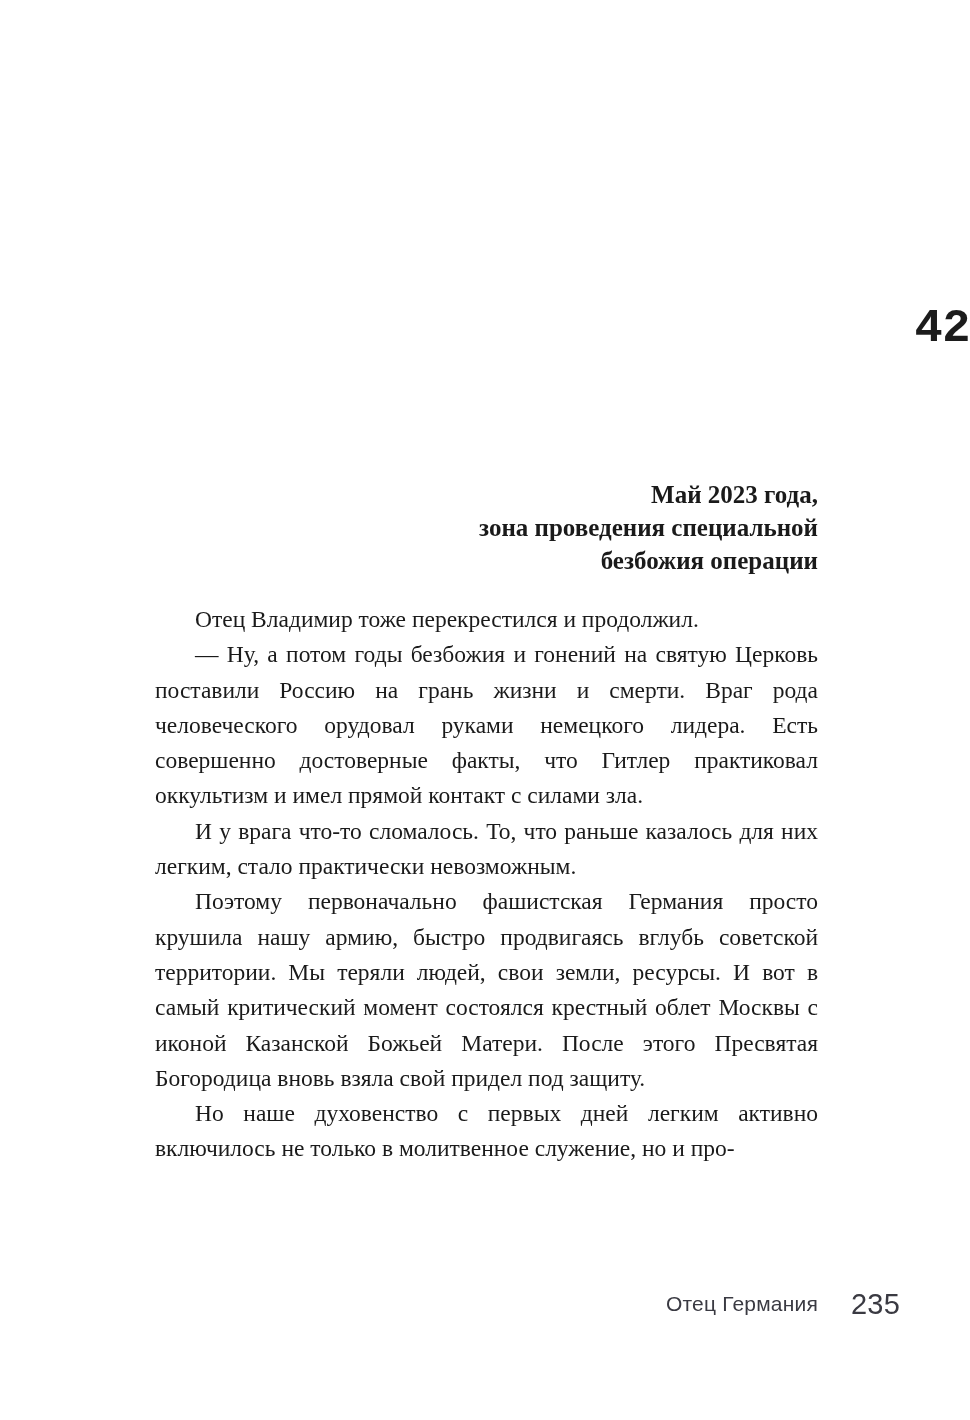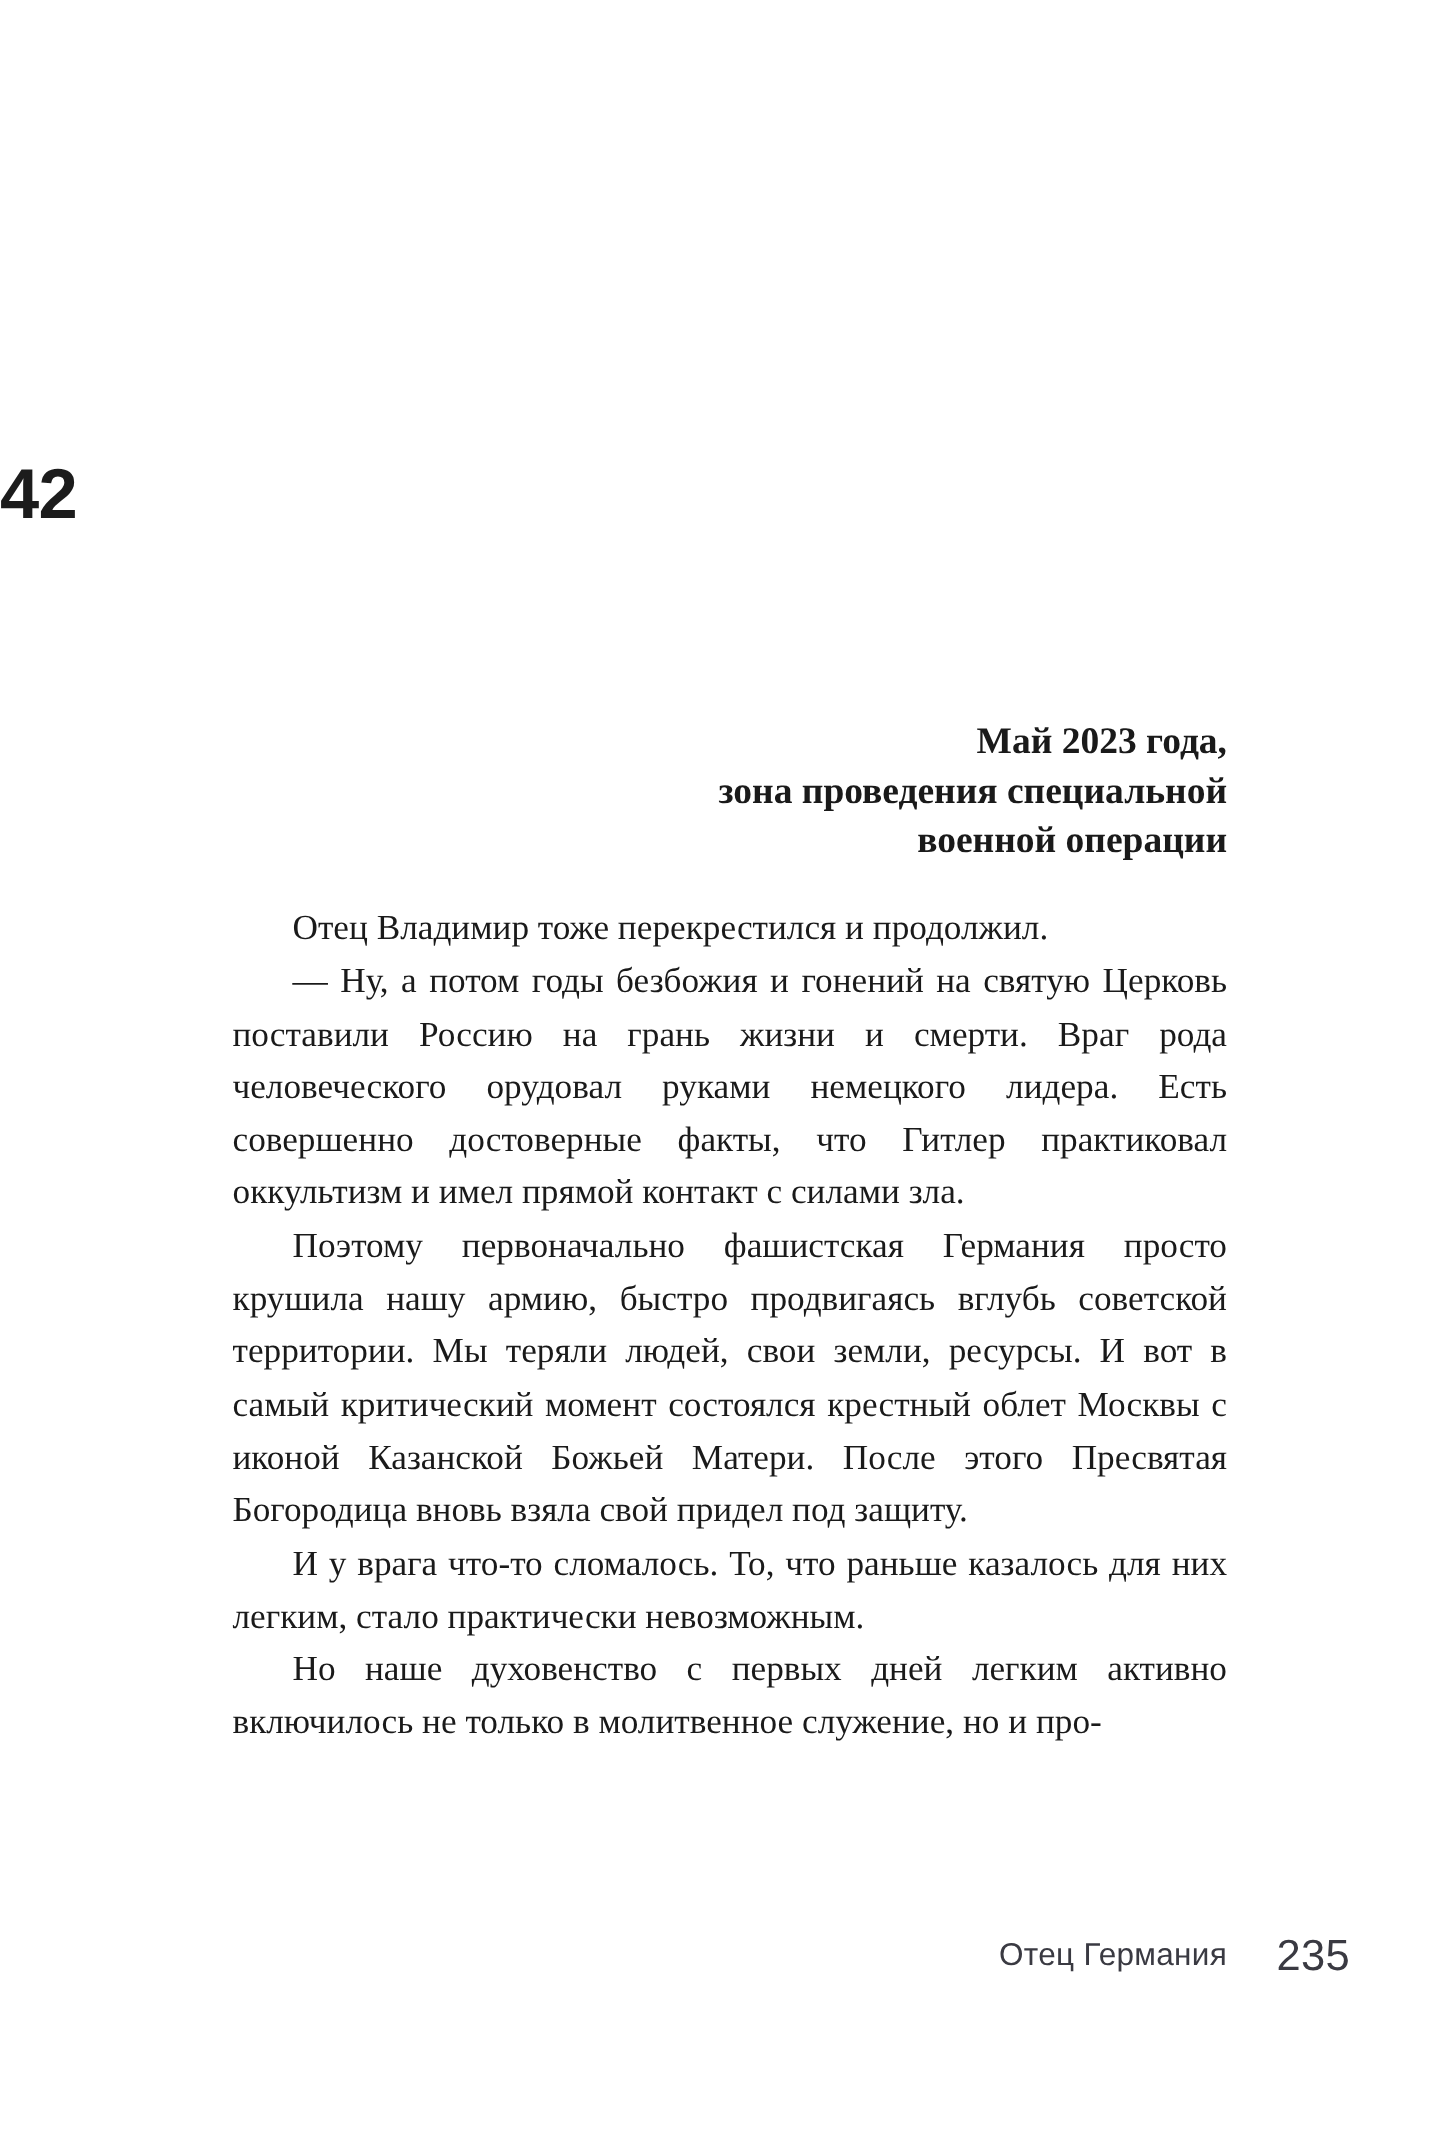--- a/index.html
+++ b/index.html
@@ -15,22 +15,22 @@
     overflow: hidden;
     box-sizing: border-box;
   }
 
   
   .chapter-number {
     position: absolute;
     left: 0;
     top: 305px;
     width: 970px;
-    text-align: left;
-    font-family: Liberation Sans, sans-serif;
+    text-align: right;
+    font-family: Liberation Mono, monospace;
     font-weight: bold;
     font-size: 47px;
     line-height: 1;
     color: #1c1c1c;
     letter-spacing: -0.5px;
   }
 
   
   .section-heading {
     position: absolute;
@@ -101,28 +101,28 @@
 </head>
 <body>
 
 <div class="page">
 
   <div class="chapter-number">42</div>
 
   <div class="section-heading">
     <span class="hline">Май 2023 года,</span>
     <span class="hline">зона проведения специальной</span>
-    <span class="hline">военной операции</span>
+    <span class="hline">безбожия операции</span>
   </div>
 
   <div class="body-col">
     <p>Отец Владимир тоже перекрестился и продолжил.</p>
     <p>— Ну, а потом годы безбожия и гонений на святую Церковь поставили Россию на грань жизни и смерти. Враг рода человеческого орудовал руками немецкого лидера. Есть совершенно достоверные факты, что Гитлер практиковал оккультизм и имел прямой контакт с силами зла.</p>
+    <p>И у врага что-то сломалось. То, что раньше казалось для них легким, стало практически невозможным.</p>
     <p>Поэтому первоначально фашистская Германия просто крушила нашу армию, быстро продвигаясь вглубь советской территории. Мы теряли людей, свои земли, ресурсы. И вот в самый критический момент состоялся крестный облет Москвы с иконой Казанской Божьей Матери. После этого Пресвятая Богородица вновь взяла свой придел под защиту.</p>
-    <p>И у врага что-то сломалось. То, что раньше казалось для них легким, стало практически невозможным.</p>
     <p class="last-line-fill">Но наше духовенство с первых дней легким активно включилось не только в молитвенное служение, но и про-</p>
   </div>
 
   <div class="footer">
     <span class="footer-title">Отец Германия</span>
     <span class="footer-page">235</span>
   </div>
 
 </div>
 

